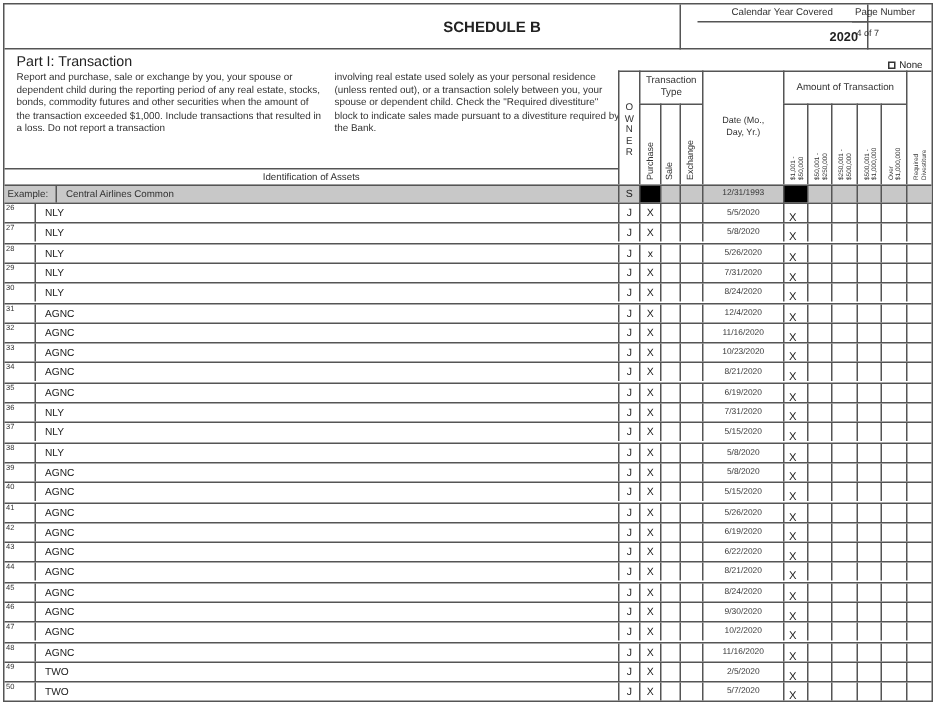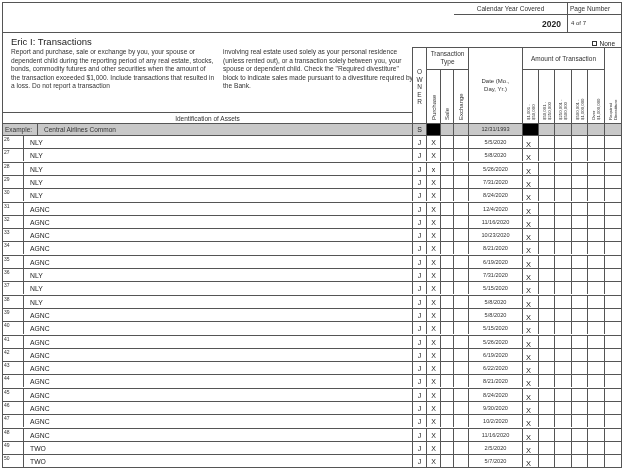--- a/index.html
+++ b/index.html
@@ -6,21 +6,21 @@
   html, body { width: 624px; height: 470px; background: #fff; overflow: hidden; }
   body { font-family: "Liberation Sans", sans-serif; color: #222; position: relative; }
 
   .form { position: absolute; left: 2px; top: 2px; width: 620px; height: 466px; border: 1px solid #555; }
 
   
   .hdr { position: absolute; left: 0; top: 0; width: 618px; height: 30px; border-bottom: 1px solid #555; }
   .hdr .cell { position: absolute; top: 0; height: 30px; border-right: 1px solid #555; }
   .name-cell { left: 0; width: 200px; }
   .title-cell { left: 200px; width: 251px; }
-  .year-cell { left: 451px; width: 114px; }
+  .year-cell { left: 462px; width: 114px; }
   .page-cell { left: 565px; width: 53px; border-right: none !important; }
   .lbl-small { font-size: 5.5px; color: #333; position: absolute; left: 2px; top: 2px; }
   .name-val { font-size: 8.5px; position: absolute; left: 8px; top: 15px; }
   .sched-title { font-size: 10px; font-weight: bold; position: absolute; left: 0; width: 100%; text-align: center; top: 10px; }
   .year-top { position: absolute; left: 0; top: 0; width: 100%; height: 12px; border-bottom: 1px solid #555; font-size: 6.5px; text-align: center; line-height: 12px; color: #333; }
   .year-val { position: absolute; right: 6px; top: 16px; font-size: 8.5px; font-weight: bold; }
   .page-top { position: absolute; left: 0; top: 0; width: 100%; height: 12px; border-bottom: 1px solid #555; font-size: 6.5px; line-height: 12px; padding-left: 2px; color: #333; }
   .page-val { position: absolute; left: 3px; top: 17px; font-size: 6px; color: #333; }
 
   .part-title { position: absolute; left: 8px; top: 33px; font-size: 9.5px; }
@@ -51,31 +51,34 @@
   .black { background: #000; }
 
   .watermark { position: absolute; left: 505px; top: 440px; font-size: 13px; color: rgba(150,150,150,0.5); font-weight: bold; letter-spacing: 1px; }
 </style>
 </head>
 <body>
 
 <div class="form">
 
   <div class="hdr">
+    <div class="cell title-cell">
+      <span class="sched-title">SCHEDULE B</span>
+    </div>
     <div class="cell year-cell">
       <div class="year-top">Calendar Year Covered</div>
       <span class="year-val">2020</span>
     </div>
     <div class="cell page-cell">
       <div class="page-top">Page Number</div>
       <span class="page-val">4 of 7</span>
     </div>
   </div>
 
-  <div class="part-title">Eric I: Transactions</div>
+  <div class="part-title">Part I: Transaction</div>
   <div class="none-box">
     <span class="chk"></span>
     <span>None</span>
   </div>
 
   <div class="instr left">Report and purchase, sale or exchange by you, your spouse or dependent child during the reporting period of any real estate, stocks, bonds, commodity futures and other securities when the amount of the transaction exceeded $1,000. Include transactions that resulted in a loss. Do not report a transaction</div>
   <div class="instr right">involving real estate used solely as your personal residence (unless rented out), or a transaction solely between you, your spouse or dependent child. Check the "Required divestiture" block to indicate sales made pursuant to a divestiture required by the Bank.</div>
 
   <div id="col-headers">
       <div class="rh" style="left: 409px; top: 44px; width: 14px; height: 76px;">

